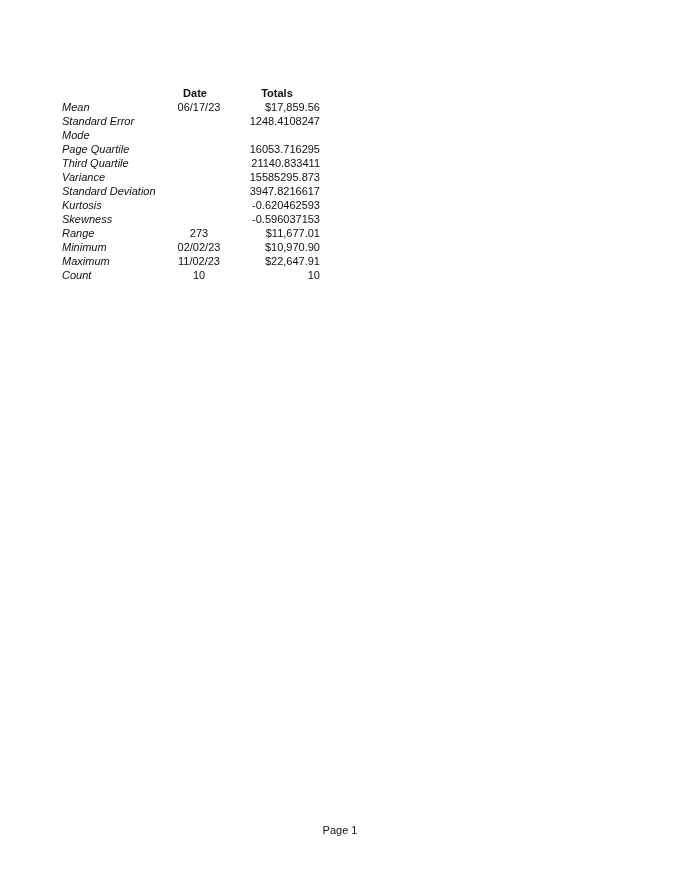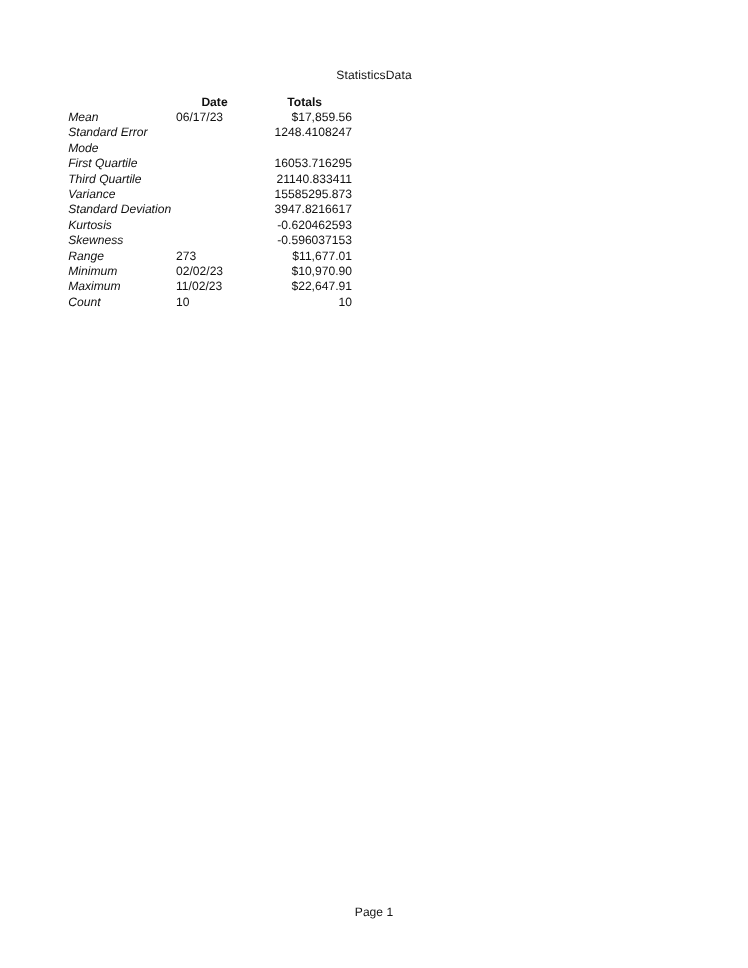--- a/index.html
+++ b/index.html
@@ -42,21 +42,21 @@
   .stats-table td,
   .stats-table th {
     padding: 0;
     margin: 4px;
     height: 14px;
     vertical-align: top;
     font-weight: normal;
     white-space: pre;
   }
   .col-label   { width: 98px; text-align: left;  padding-right: 4px; font-style: italic; }
-  .col-date    { width: 70px; text-align: left; padding-right: 8px; }
+  .col-date    { width: 70px; text-align: center; padding-right: 8px; }
   .col-totals  { width: 78px; text-align: right; }
 
   .stats-table thead th {
     font-weight: bold;
     height: 14px;
     padding-bottom: 0px;
   }
   thead .col-label  { text-align: left; }
   thead .col-date   { text-align: center; padding-right: 8px; }
   thead .col-totals { text-align: center; padding-right: 4px; }
@@ -71,21 +71,20 @@
     font-size: 11px;
     line-height: 13px;
     color: #151515;
   }
 </style>
 </head>
 <body>
 
 <div class="page">
 
-  <div class="doc-header">StatisticsData</div>
 
   <table class="stats-table">
     <thead>
       <tr>
         <th class="col-label"></th>
         <th class="col-date">Date</th>
         <th class="col-totals">Totals</th>
       </tr>
     </thead>
     <tbody id="stats-body">
@@ -98,21 +97,21 @@
           <td class="col-label">Standard Error</td>
           <td class="col-date"></td>
           <td class="col-totals">1248.4108247</td>
         </tr>
         <tr>
           <td class="col-label">Mode</td>
           <td class="col-date"></td>
           <td class="col-totals"></td>
         </tr>
         <tr>
-          <td class="col-label">First Quartile</td>
+          <td class="col-label">Page Quartile</td>
           <td class="col-date"></td>
           <td class="col-totals">16053.716295</td>
         </tr>
         <tr>
           <td class="col-label">Third Quartile</td>
           <td class="col-date"></td>
           <td class="col-totals">21140.833411</td>
         </tr>
         <tr>
           <td class="col-label">Variance</td>

